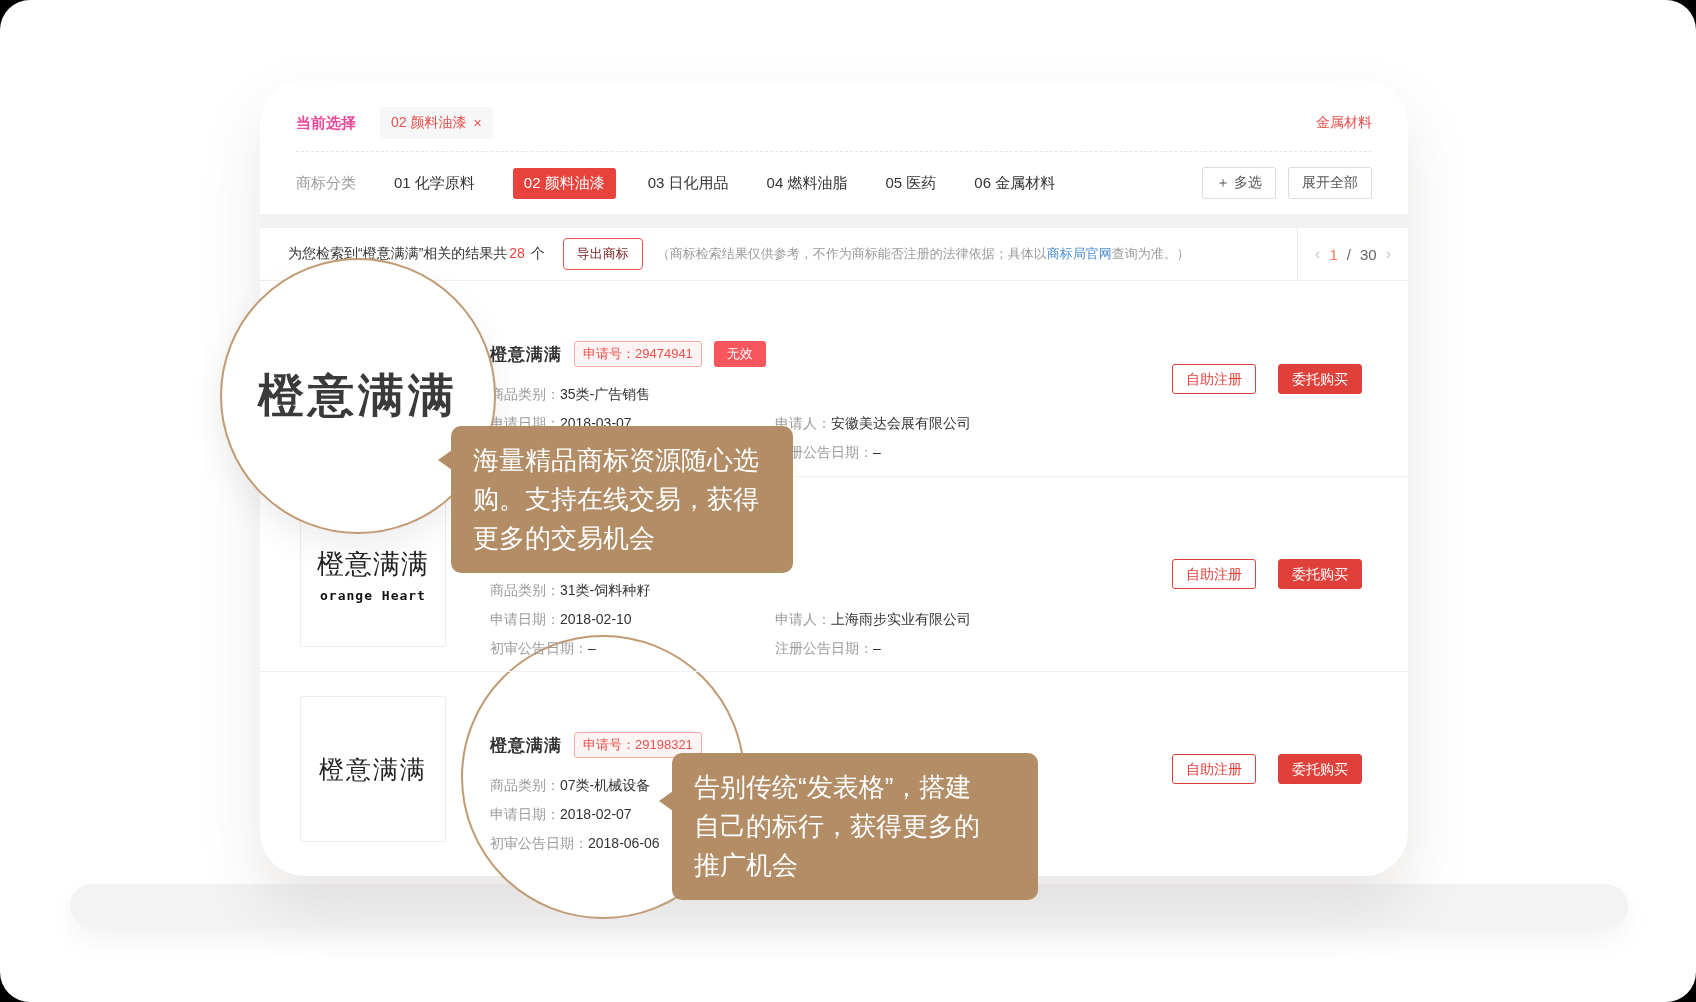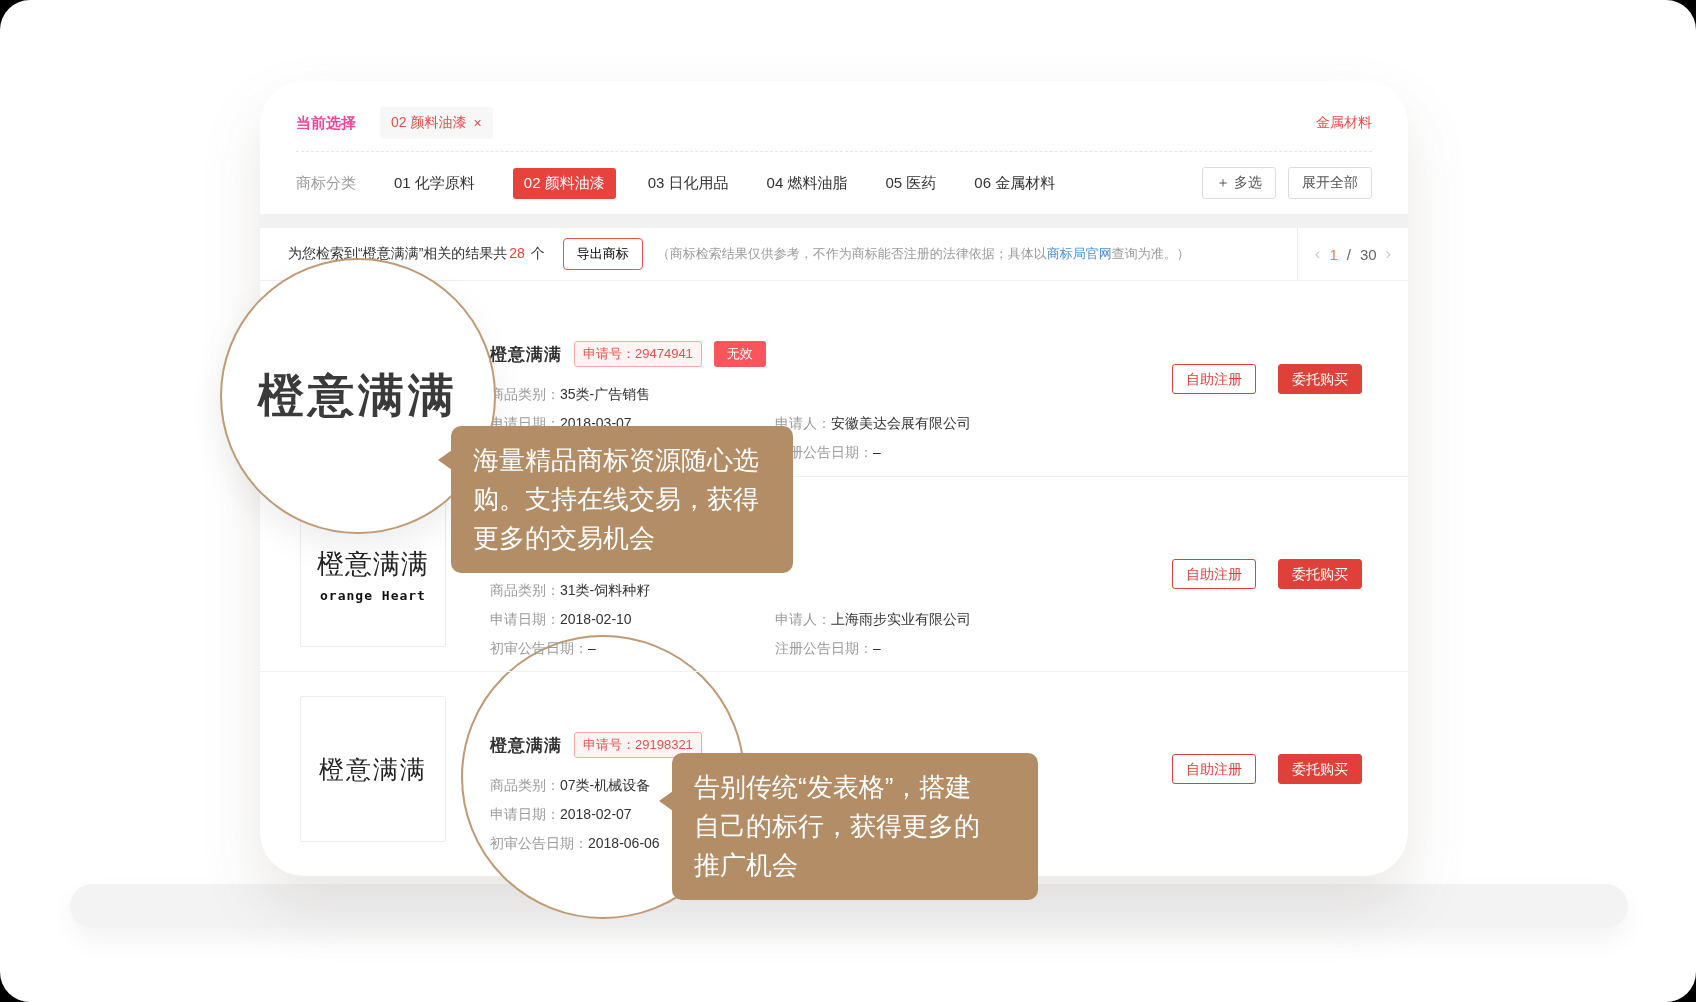--- a/index.html
+++ b/index.html
@@ -29,21 +29,21 @@
   .ghost-btn{border:1px solid #dcdcdc;border-radius:3px;padding:6px 13px;font-size:14px;color:#555;background:#fff;cursor:pointer;white-space:nowrap;}
   .multi{margin-left:auto;margin-right:12px;}
 
   .gray-strip{height:14px;background:#f1f1f1;position:relative;z-index:10;}
 
   
   .results{position:relative;z-index:10;}
   .res-header{height:52px;display:flex;align-items:center;padding-left:28px;border-bottom:1px solid #f0f0f0;}
   .summary{font-size:14px;color:#333;white-space:nowrap;}
   .summary .count{color:#f0413d;margin:0 2px;}
-  .export-btn{margin-left:18px;border:1px solid #f0514d;color:#000000;font-size:13px;padding:6px 13px;border-radius:4px;background:transparent;cursor:pointer;white-space:nowrap;}
+  .export-btn{margin-left:18px;border:1px solid #f0514d;color:#7f1d1d;font-size:13px;padding:6px 13px;border-radius:4px;background:transparent;cursor:pointer;white-space:nowrap;}
   .disclaimer{margin-left:14px;font-size:13px;color:#9b9b9b;white-space:nowrap;}
   .disclaimer .link{color:#4a8fd3;cursor:pointer;}
   .pager{margin-left:auto;width:110px;align-self:stretch;border-left:1px solid #ececec;display:flex;align-items:center;justify-content:center;gap:9px;font-size:15px;flex-shrink:0;}
   .pager .chev{color:#ccc;font-size:17px;cursor:pointer;}
   .pager .cur{color:#f2784f;}
   .pager .sep,.pager .total{color:#666;}
 
   .row{display:flex;padding:24px 46px 24px 40px;height:195px;box-sizing:border-box;}
   .row + .row{border-top:1px solid #f0f0f0;}
   .thumb{width:144px;height:144px;border:1px solid #ededed;border-radius:2px;background:#fff;display:flex;flex-direction:column;align-items:center;justify-content:center;flex-shrink:0;}

